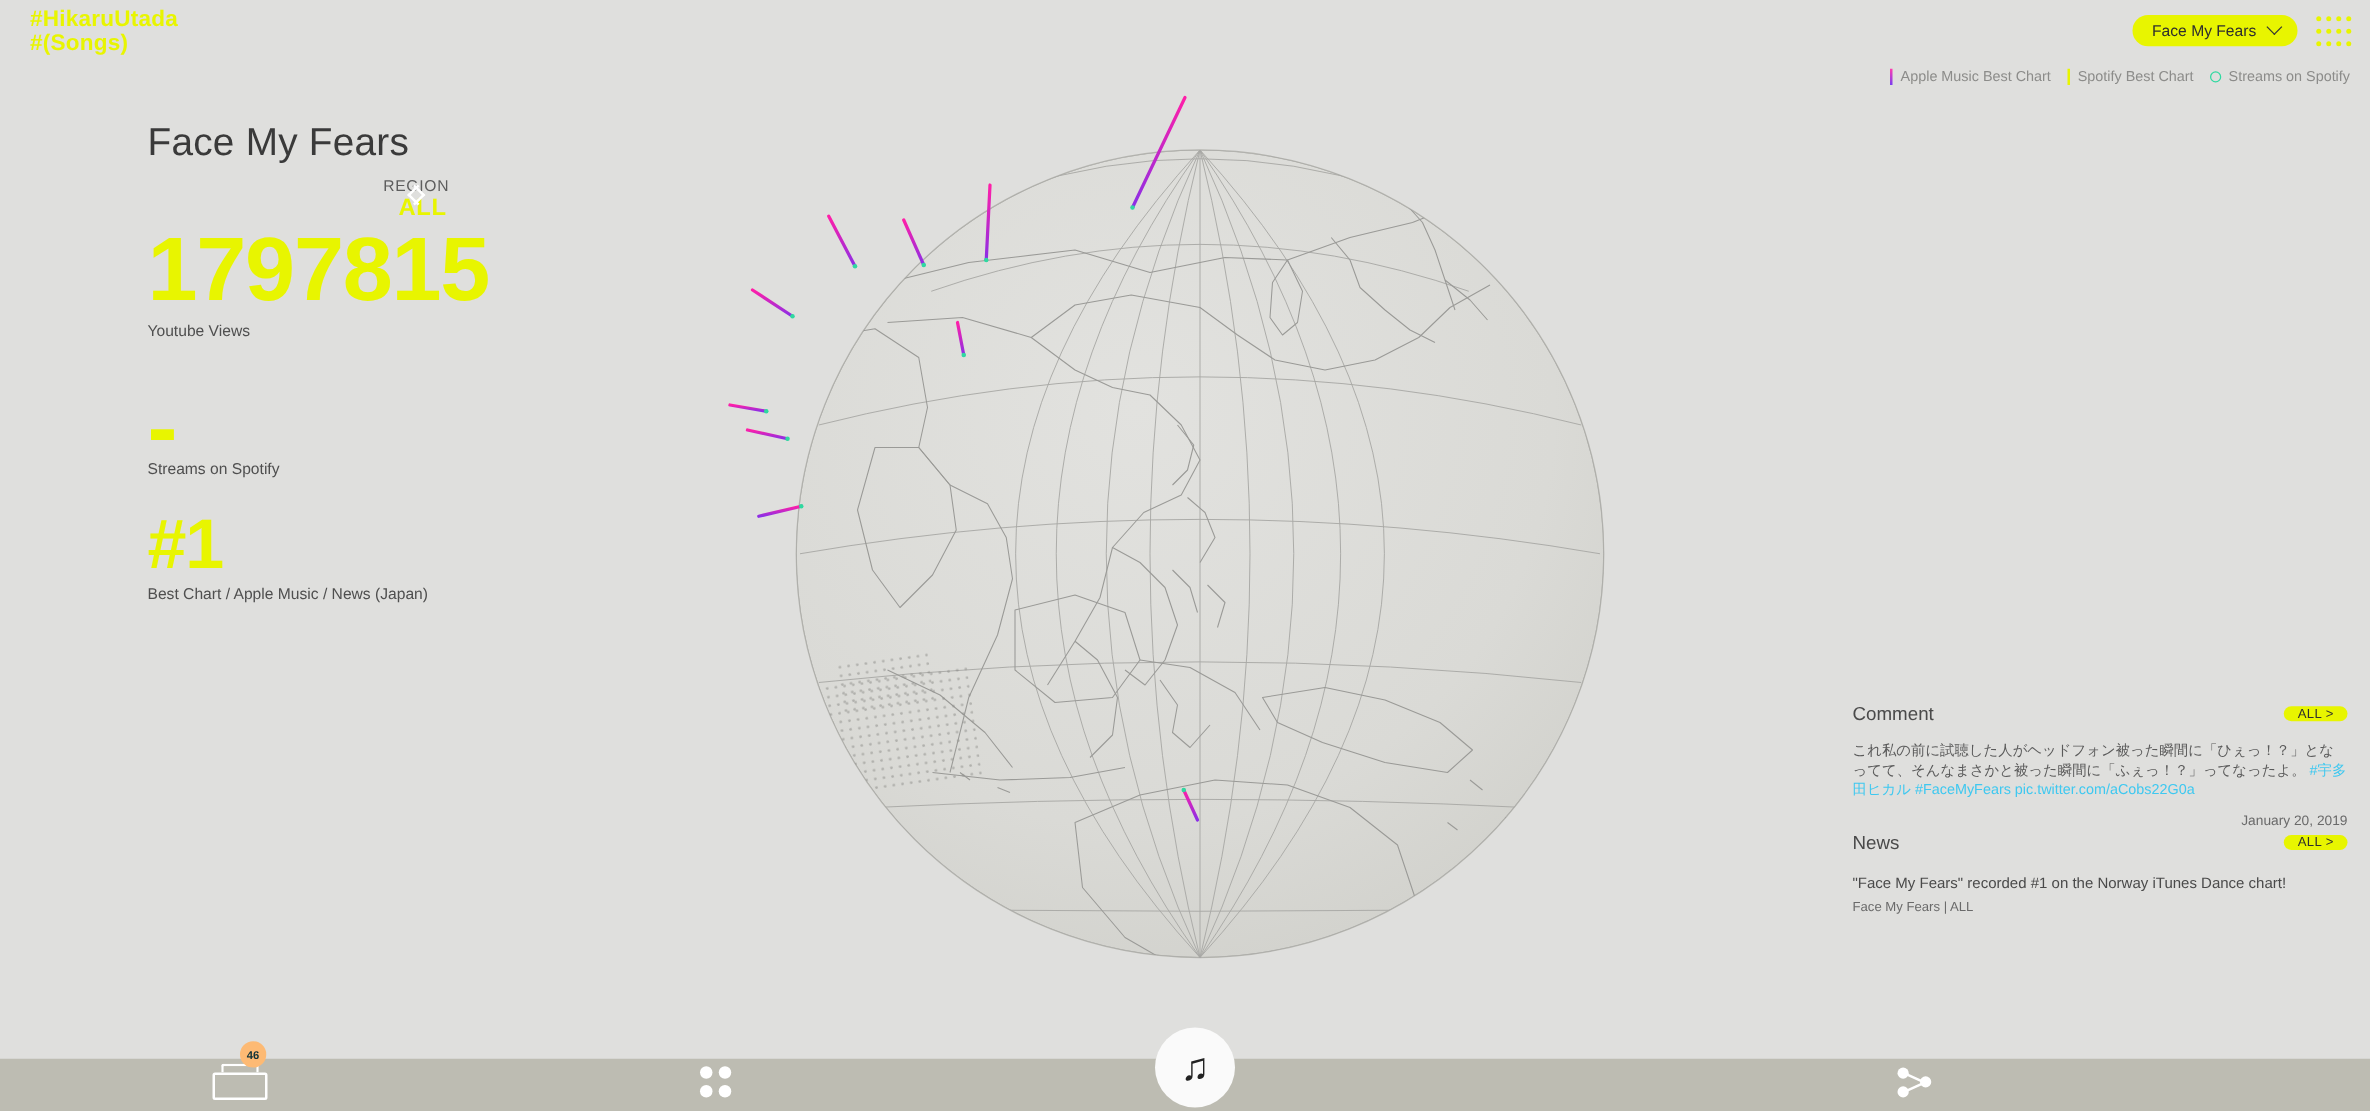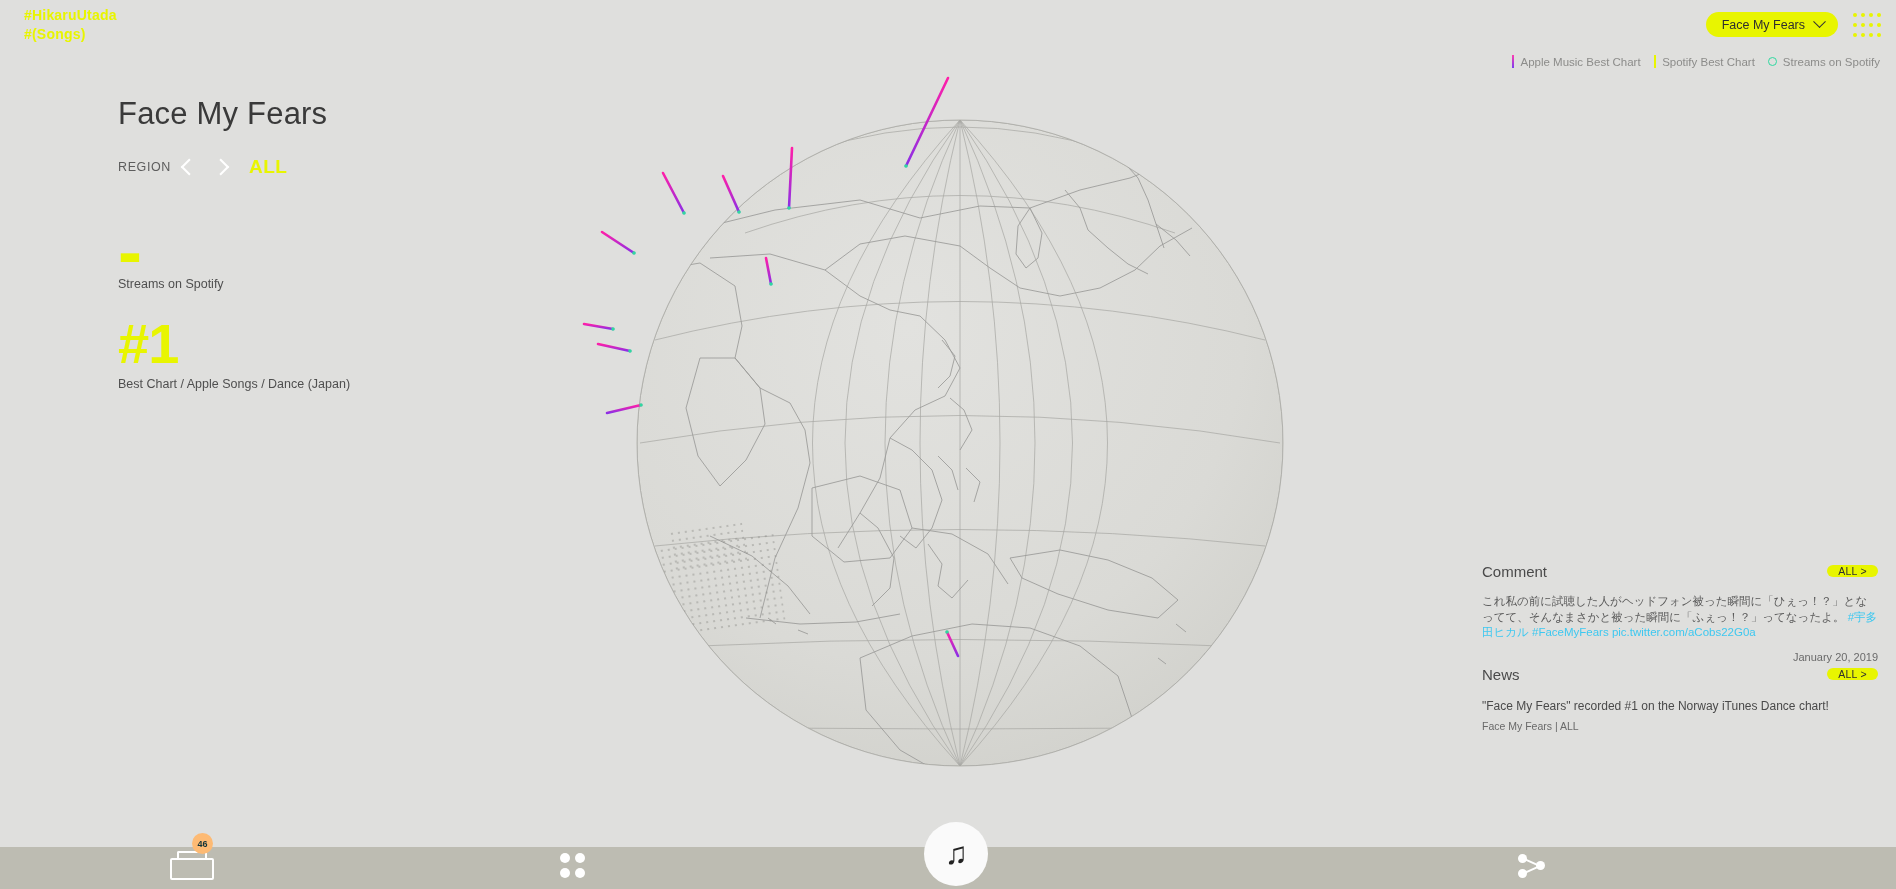--- a/index.html
+++ b/index.html
@@ -7,21 +7,21 @@
     width: 1896px; height: 889px;
     background: #dfdfdd;
     font-family: "Liberation Sans", sans-serif;
     overflow: hidden;
   }
   #app { position: relative; width: 1896px; height: 889px; background: #dfdfdd; }
 
   
   .hashtags {
     position: absolute; left: 24px; top: 6px;
-    color: #e8f500; font-size: 14px; font-weight: bold;
+    color: #e8f500; font-size: 18px; font-weight: bold;
     line-height: 19px; letter-spacing: .2px;
     filter: blur(.35px);
   }
 
   
   .song-pill {
     position: absolute; right: 58px; top: 12px;
     background: #e8f500; color: #2e2e2e;
     border-radius: 20px; height: 25px;
     padding: 0 14px 0 16px;
@@ -47,21 +47,21 @@
     font-size: 11.5px; color: #8c8c8a;
   }
   .legend .item { display: flex; align-items: center; gap: 6px; cursor: pointer; }
   .legend .bar-pink { width: 2.5px; height: 13px; background: linear-gradient(#ff3db0, #7a3df0); }
   .legend .bar-yellow { width: 2.5px; height: 13px; background: #e8f500; }
   .legend .ring { width: 9px; height: 9px; border: 1.6px solid #2fd9a0; border-radius: 50%; }
 
   
   .panel { position: absolute; left: 118px; top: 96px; width: 430px; }
   .track-title { font-size: 31px; color: #3a3a3a; font-weight: normal; letter-spacing: .2px; }
-  .region-row { display: flex; align-items: center; gap: 0; margin-top: 21px; height: 28px; }
+  .region-row { display: flex; align-items: center; gap: 0; margin-top: 10px; height: 28px; flex-direction: column; }
   .region-label { font-size: 12.5px; color: #5d5d5d; letter-spacing: .6px; }
   .arrow { width: 34px; height: 26px; position: relative; cursor: pointer; }
   .arrow::before {
     content: ""; position: absolute; left: 50%; top: 50%;
     width: 10px; height: 10px; border-top: 2.2px solid #fff; border-right: 2.2px solid #fff;
   }
   .arrow.left::before  { transform: translate(-40%,-50%) rotate(-135deg); }
   .arrow.right::before { transform: translate(-60%,-50%) rotate(45deg); }
   .region-value { font-size: 19px; color: #e8f500; font-weight: bold; margin-left: 10px; letter-spacing: .5px; }
 
@@ -174,29 +174,33 @@
   <div class="panel">
     <div class="track-title">Face My Fears</div>
 
     <div class="region-row">
       <span class="region-label">REGION</span>
       <span class="arrow left"></span>
       <span class="arrow right"></span>
       <span class="region-value">ALL</span>
     </div>
 
+    <div class="metric">
+      <div class="big">1797815</div>
+      <div class="cap">Youtube Views</div>
+    </div>
 
     <div class="metric sp-block">
       <span class="dash">-</span>
       <div class="cap">Streams on Spotify</div>
     </div>
 
     <div class="metric rank rank-block">
       <div class="big">#1</div>
-      <div class="cap">Best Chart / Apple Songs / Dance (Japan)</div>
+      <div class="cap">Best Chart / Apple Music / News (Japan)</div>
     </div>
   </div>
 
   <div class="globe-wrap">
     <svg width="800" height="775" viewBox="0 0 800 775">
       <defs>
         <clipPath id="sphereClip">
             <circle cx="400" cy="385" r="323"></circle>
           </clipPath>
         <linearGradient id="mk" x1="0" y1="1" x2="0" y2="0">

